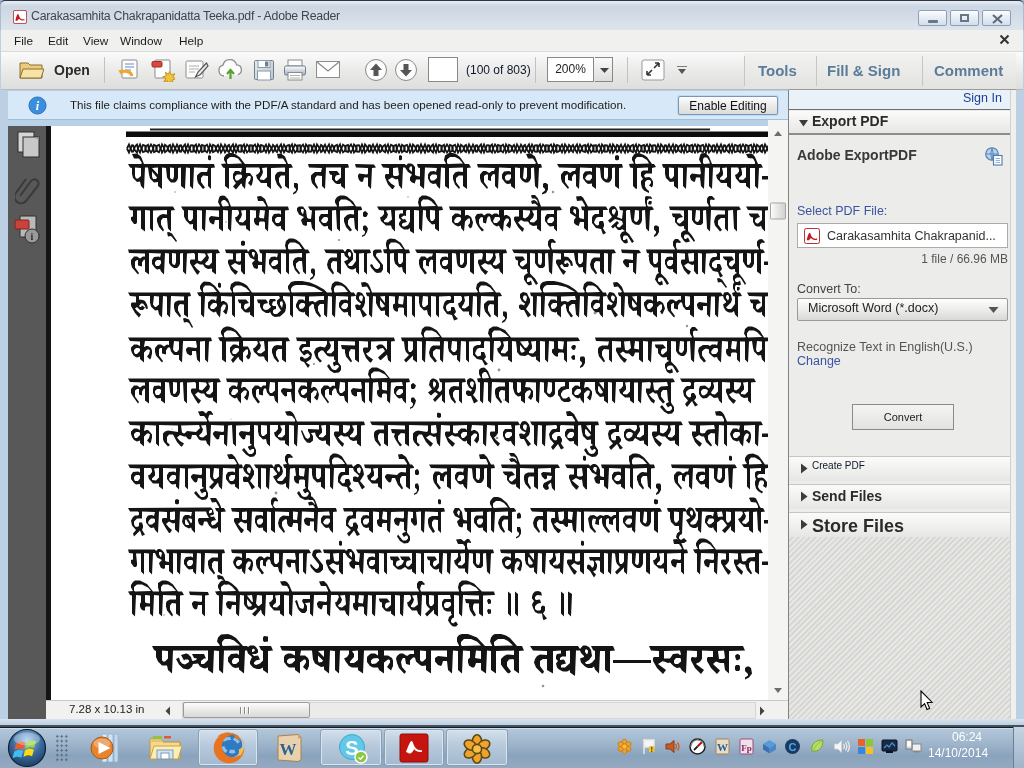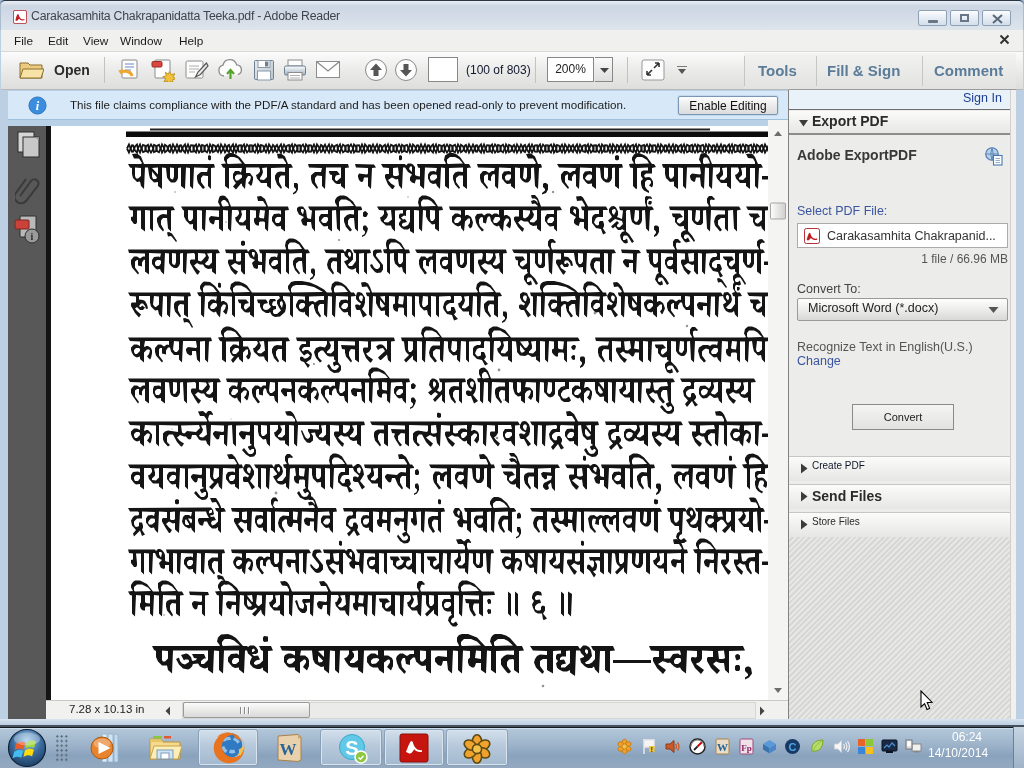--- a/index.html
+++ b/index.html
@@ -282,21 +282,21 @@
   <div class="abs" style="left:789px;top:485px;width:227px;height:24px;background:linear-gradient(#fbfbfa,#e6e6e4)"></div>
   <svg class="abs" style="left:800px;top:491px" width="8" height="11" viewBox="0 0 8 11">
       <path d="M1 0.5 L7.5 5.5 L1 10.5 Z" fill="#3c3c3c"></path>
     </svg>
   <div class="abs" style="left:812px;top:488px;font-size:14px;font-weight:bold;color:#2b2b2b">Send Files</div>
   <div class="abs" style="left:789px;top:512px;width:227px;height:1px;background:#c6c6c4"></div>
   <div class="abs" style="left:789px;top:513px;width:227px;height:24px;background:linear-gradient(#fbfbfa,#e6e6e4)"></div>
   <svg class="abs" style="left:800px;top:519px" width="8" height="11" viewBox="0 0 8 11">
       <path d="M1 0.5 L7.5 5.5 L1 10.5 Z" fill="#3c3c3c"></path>
     </svg>
-  <div class="abs" style="left:812px;top:516px;font-size:10px;font-weight:normal;color:#2b2b2b">Store Files</div>
+  <div class="abs" style="left:812px;top:516px;font-size:18px;font-weight:bold;color:#2b2b2b">Store Files</div>
   <div class="abs" style="left:789px;top:537px;width:221px;height:182px;background:repeating-linear-gradient(135deg,#e7e7e5 0 2px,#d7d7d4 2px 4px)"></div>
   <div class="abs" style="left:1010px;top:90px;width:6px;height:629px;background:#f0f0ee;border-left:1px solid #d0d0ce"></div>
 
 </div>
 
 <div class="abs" style="left:0;top:719px;width:1024px;height:8px;background:linear-gradient(#d8e4f0,#b3c8dc)"></div>
 <div class="abs" style="left:0;top:725px;width:1024px;height:2px;background:#46525e"></div>
 
 <div class="abs" style="left:0;top:727px;width:1024px;height:41px;background:linear-gradient(#b5c9db,#a0b6cc 38%,#8aa3bd 70%,#94a9c0)"></div>
 <div class="abs" style="left:0;top:727px;width:1024px;height:1px;background:#141a20"></div>

